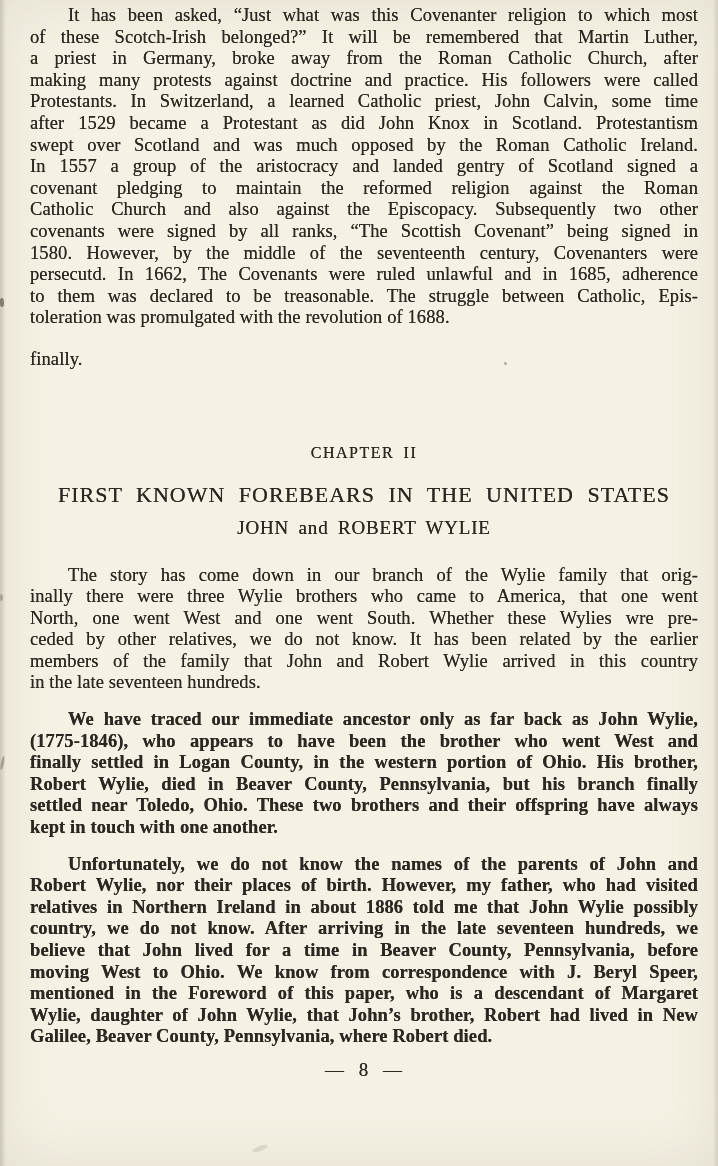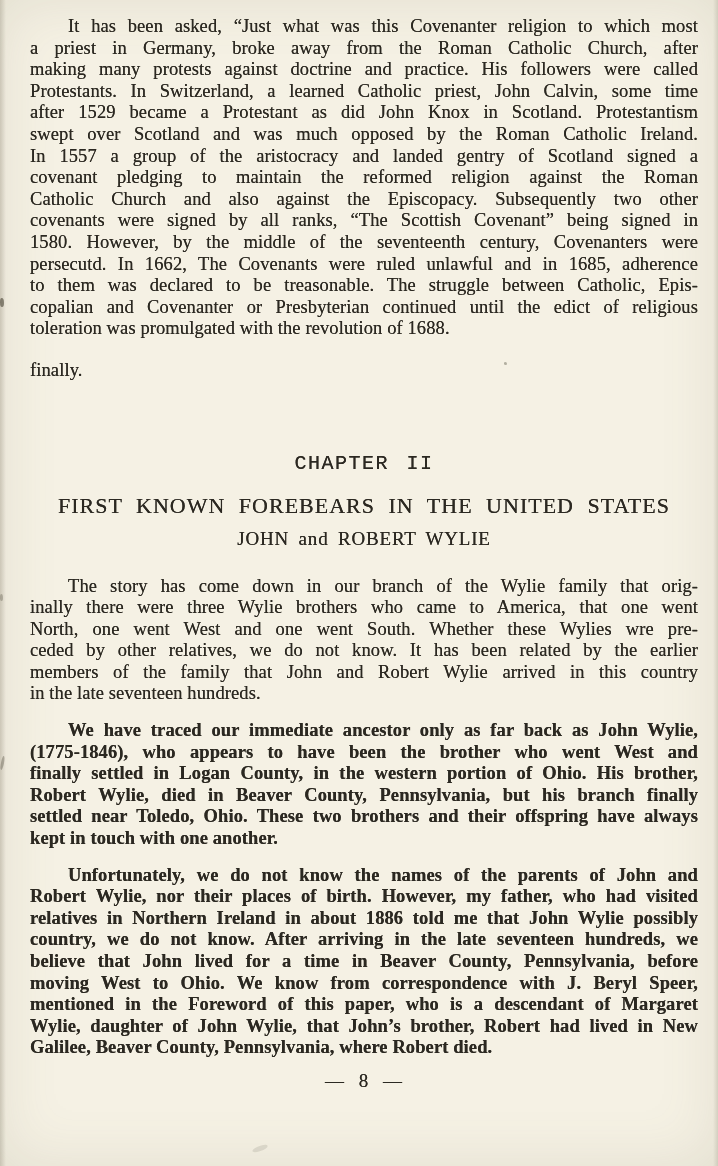--- a/index.html
+++ b/index.html
@@ -12,21 +12,21 @@
     background: var(--paper, #f5f1e4);
     overflow: hidden;
     position: relative;
     font-family: "Liberation Serif", "DejaVu Serif", serif;
     color: var(--ink, #2b2821);
   }
   .page {
     position: relative;
     width: 718px;
     height: 1166px;
-    padding-top: 16px;
+    padding-top: 5px;
     box-sizing: border-box;
     box-shadow: inset 0 0 60px rgba(120,110,85,0.14);
   }
   
   .edge-left {
     position: absolute; left: 0; top: 0; width: 6px; height: 1166px;
     background: linear-gradient(to right, rgba(90,82,62,0.22), rgba(90,82,62,0));
     pointer-events: none;
   }
   .edge-right {
@@ -57,27 +57,26 @@
     text-align-last: justify;
     min-height: 21.6px;
   }
   .line.first { text-indent: 38px; }
   .line.last { text-align-last: left; }
 
   .chapter-heading {
     margin: 70px 30px 0;
     width: 668px;
     text-align: center;
-    font-size: 20px;
+    font-size: 16px;
     line-height: 24px;
     font-weight: normal;
     letter-spacing: 1.5px;
     word-spacing: 4px;
     text-shadow: 0 0 0.5px rgba(43,40,33,0.9);
-    font-family: Liberation Mono, monospace;
   }
   .section-title {
     margin: 19px 30px 0;
     width: 668px;
     text-align: center;
     font-size: 22px;
     line-height: 22px;
     font-weight: normal;
     letter-spacing: 1px;
     word-spacing: 7px;
@@ -116,33 +115,33 @@
   <div class="edge-right"></div>
   <div class="speck s1"></div>
   <div class="speck s2"></div>
   <div class="speck s3"></div>
   <div class="speck s4"></div>
   <div class="speck s5"></div>
 
   <div class="text-block intro-block">
       <div class="para">
         <div class="line first">It has been asked, “Just what was this Covenanter religion to which most</div>
+        <div class="line">of these Scotch-Irish belonged?” It will be remembered that Martin Luther,</div>
         <div class="line">a priest in Germany, broke away from the Roman Catholic Church, after</div>
         <div class="line">making many protests against doctrine and practice. His followers were called</div>
         <div class="line">Protestants. In Switzerland, a learned Catholic priest, John Calvin, some time</div>
         <div class="line">after 1529 became a Protestant as did John Knox in Scotland. Protestantism</div>
         <div class="line">swept over Scotland and was much opposed by the Roman Catholic Ireland.</div>
         <div class="line">In 1557 a group of the aristocracy and landed gentry of Scotland signed a</div>
         <div class="line">covenant pledging to maintain the reformed religion against the Roman</div>
         <div class="line">Catholic Church and also against the Episcopacy. Subsequently two other</div>
         <div class="line">covenants were signed by all ranks, “The Scottish Covenant” being signed in</div>
         <div class="line">1580. However, by the middle of the seventeenth century, Covenanters were</div>
         <div class="line">persecutd. In 1662, The Covenants were ruled unlawful and in 1685, adherence</div>
         <div class="line">to them was declared to be treasonable. The struggle between Catholic, Epis-</div>
-        <div class="line">copalian and Covenanter or Presbyterian continued until the edict of religious</div>
         <div class="line last">toleration was promulgated with the revolution of 1688.</div>
       </div>
       <div class="para">
         <div class="line last">finally.</div>
       </div>
     </div>
 
   <h2 class="chapter-heading">CHAPTER II</h2>
 
   <h3 class="section-title">FIRST KNOWN FOREBEARS IN THE UNITED STATES</h3>

